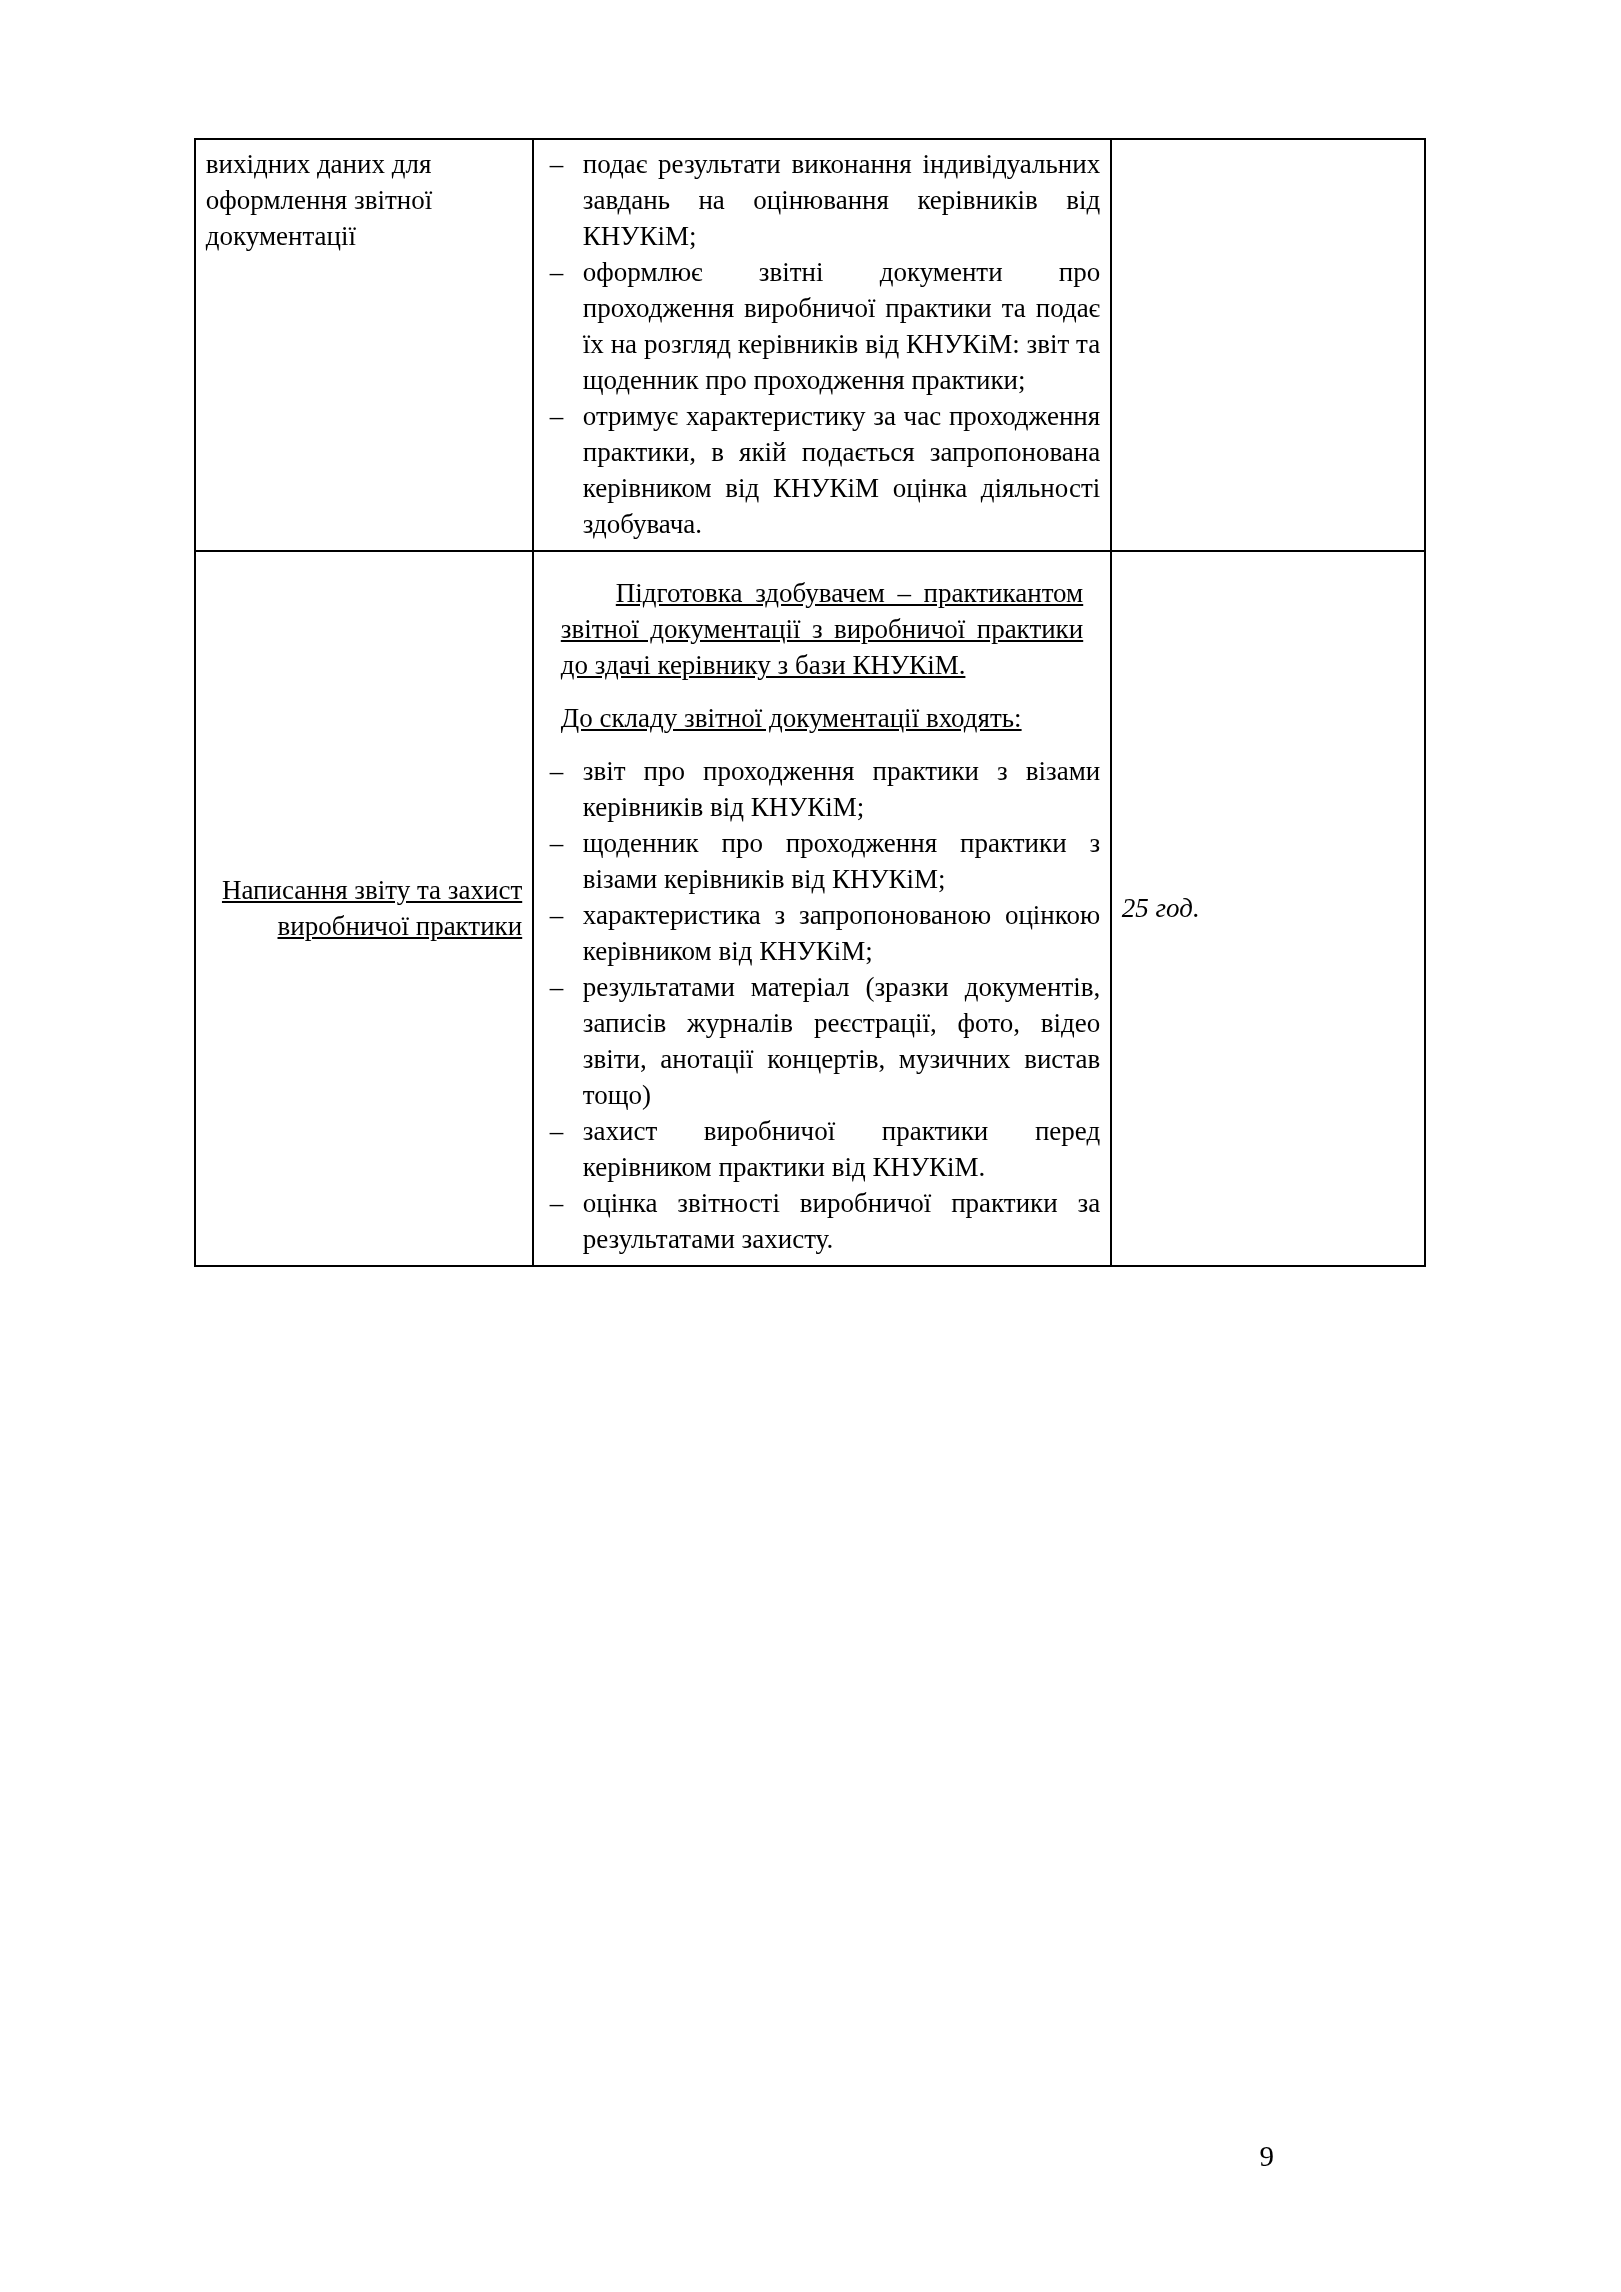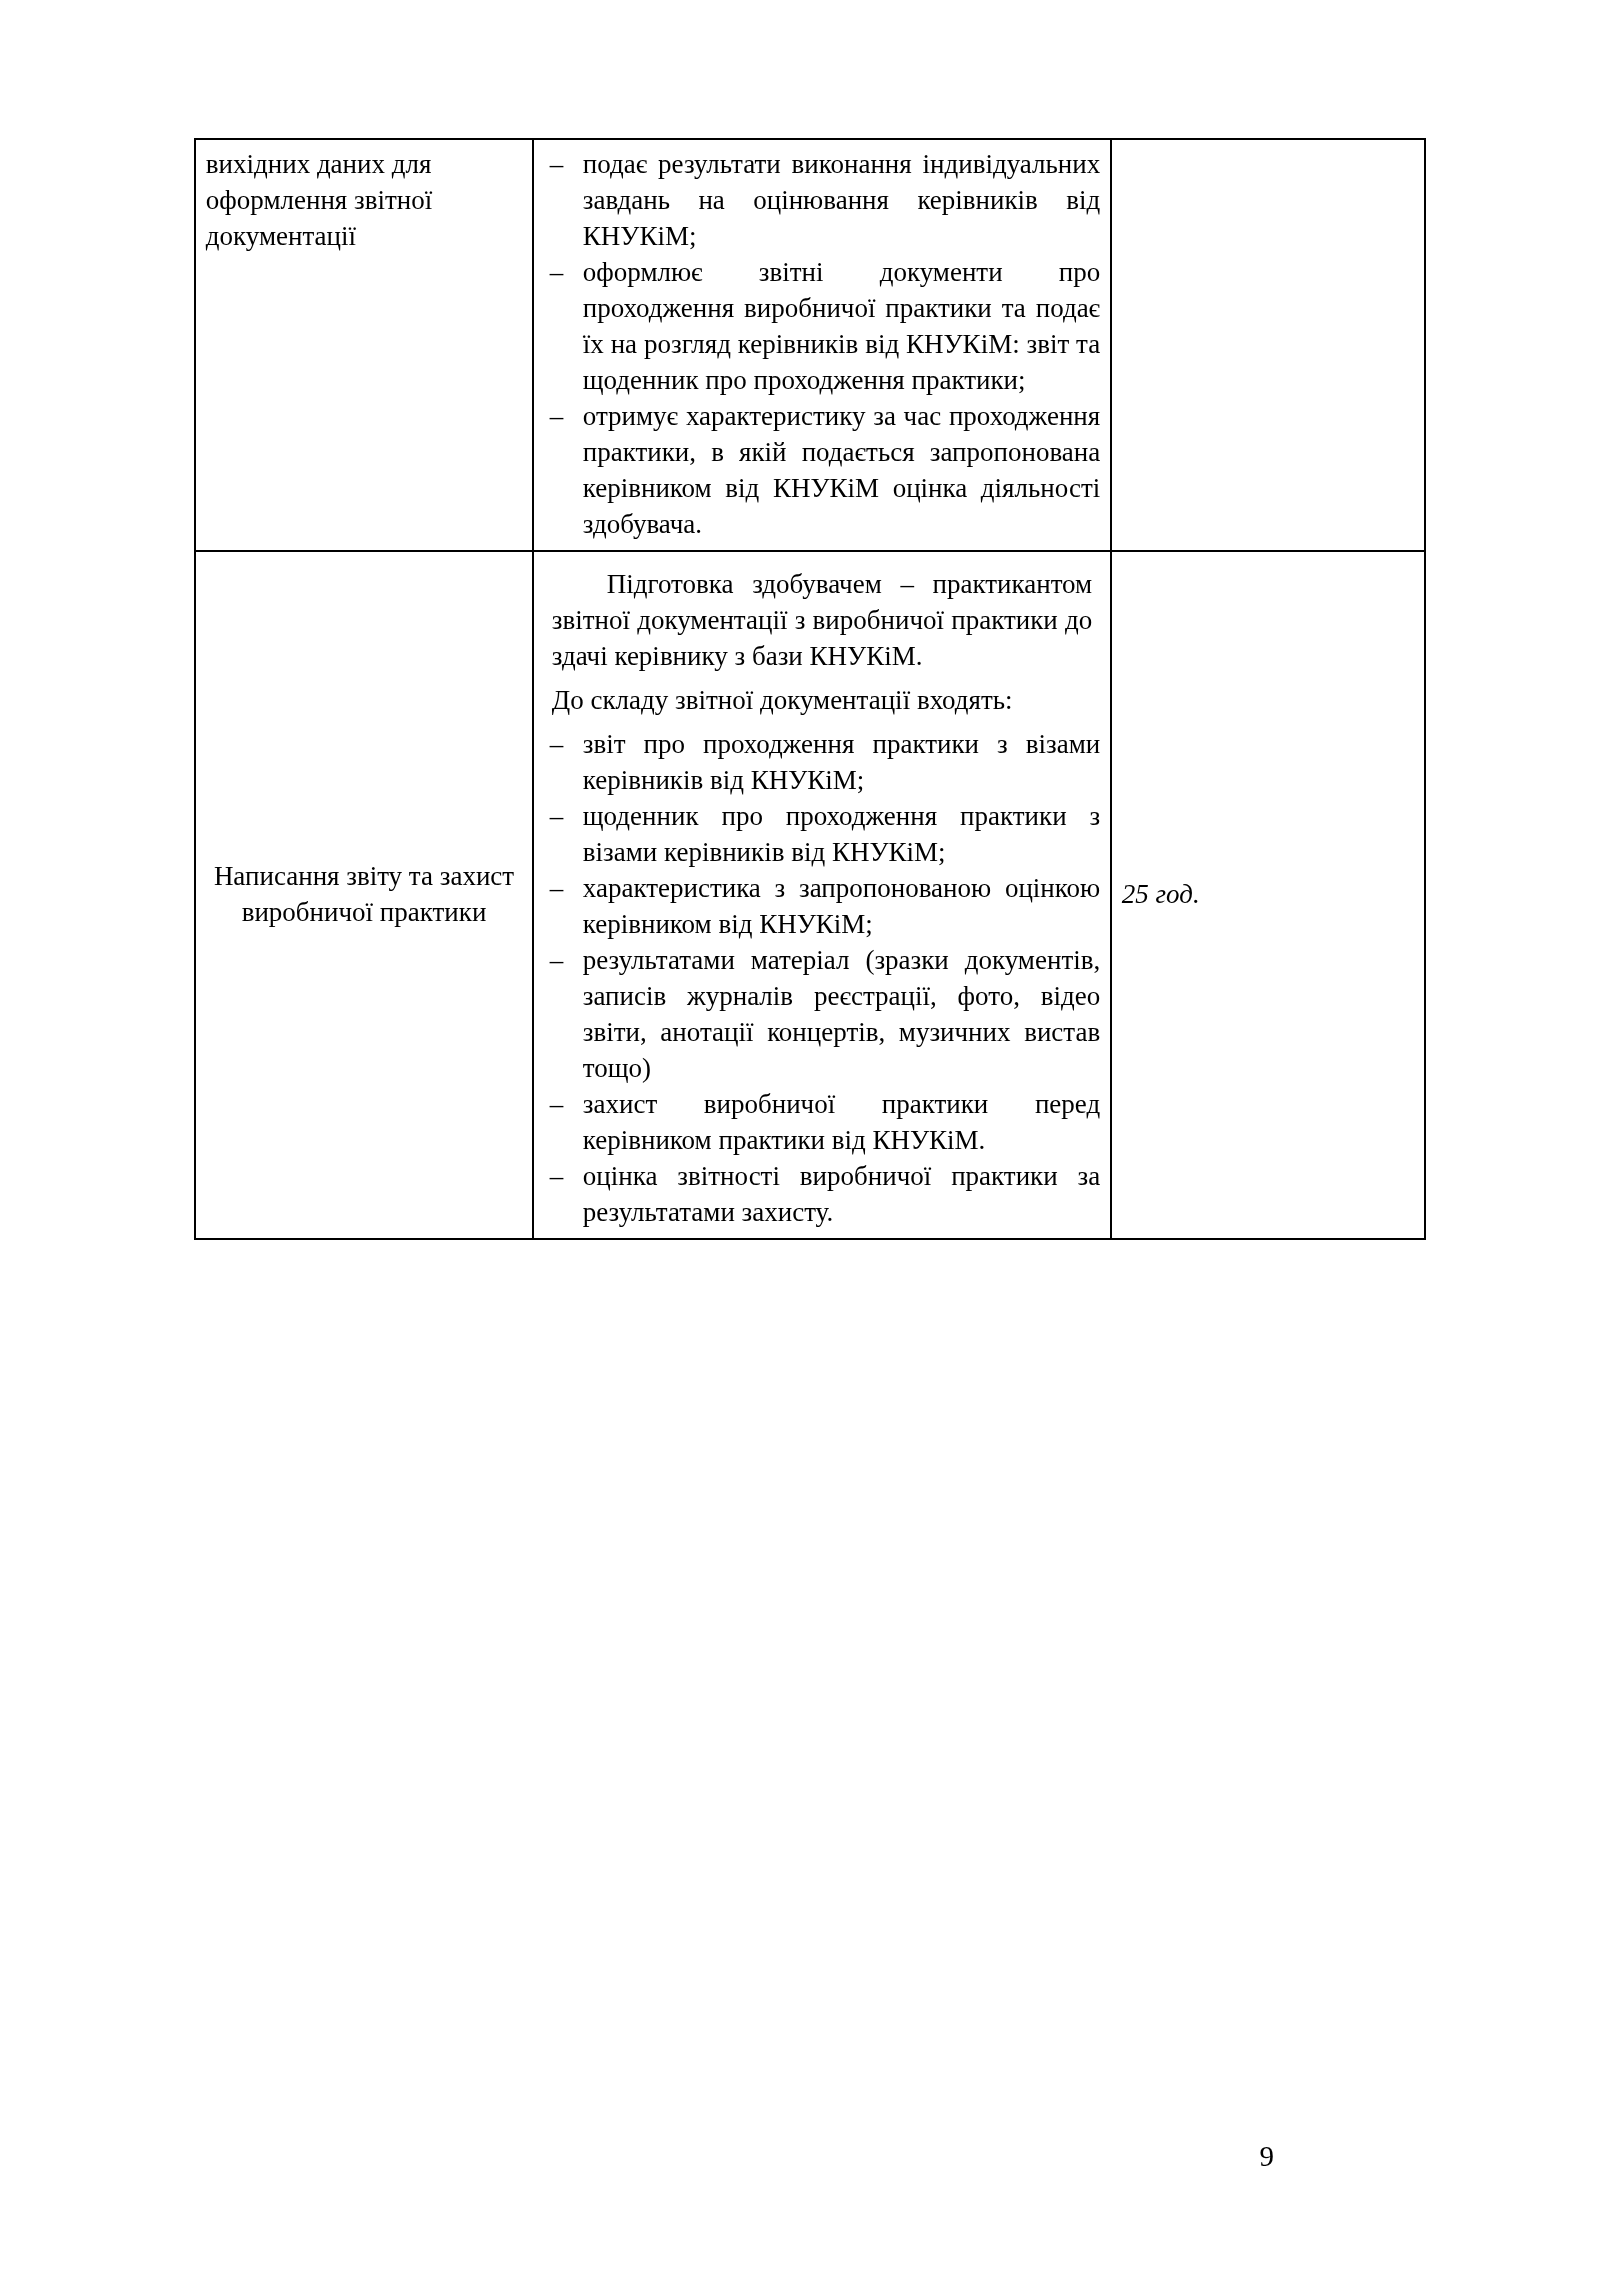--- a/index.html
+++ b/index.html
@@ -58,21 +58,22 @@
     margin: 0;
   }
 
   .cell-mid {
     padding-left: 13.7px;
     padding-right: 13.7px;
   }
 
   .vcenter {
     vertical-align: middle !important;
-    text-align: center;
+    text-align: right;
+    text-decoration: underline;
   }
   .vcenter-hours {
     vertical-align: middle !important;
     text-align: left;
     font-style: italic;
   }
 
   .section-head {
     text-align: center;
     font-weight: bold;
@@ -90,25 +91,26 @@
   }
   .total-value {
     font-weight: bold;
     text-align: center;
     padding-top: 4.9px;
     padding-bottom: 5.9px;
   }
 
   
   .j {
-    margin: 8px;
+    margin: 17px;
     text-align: justify;
     text-align-last: left;
     text-justify: inter-word;
     hyphens: none;
+    text-decoration: underline;
   }
   .j.indent {
     text-indent: 55px;
   }
 
   
   ul.dash {
     list-style: none;
     margin: 0;
     padding: 0;

